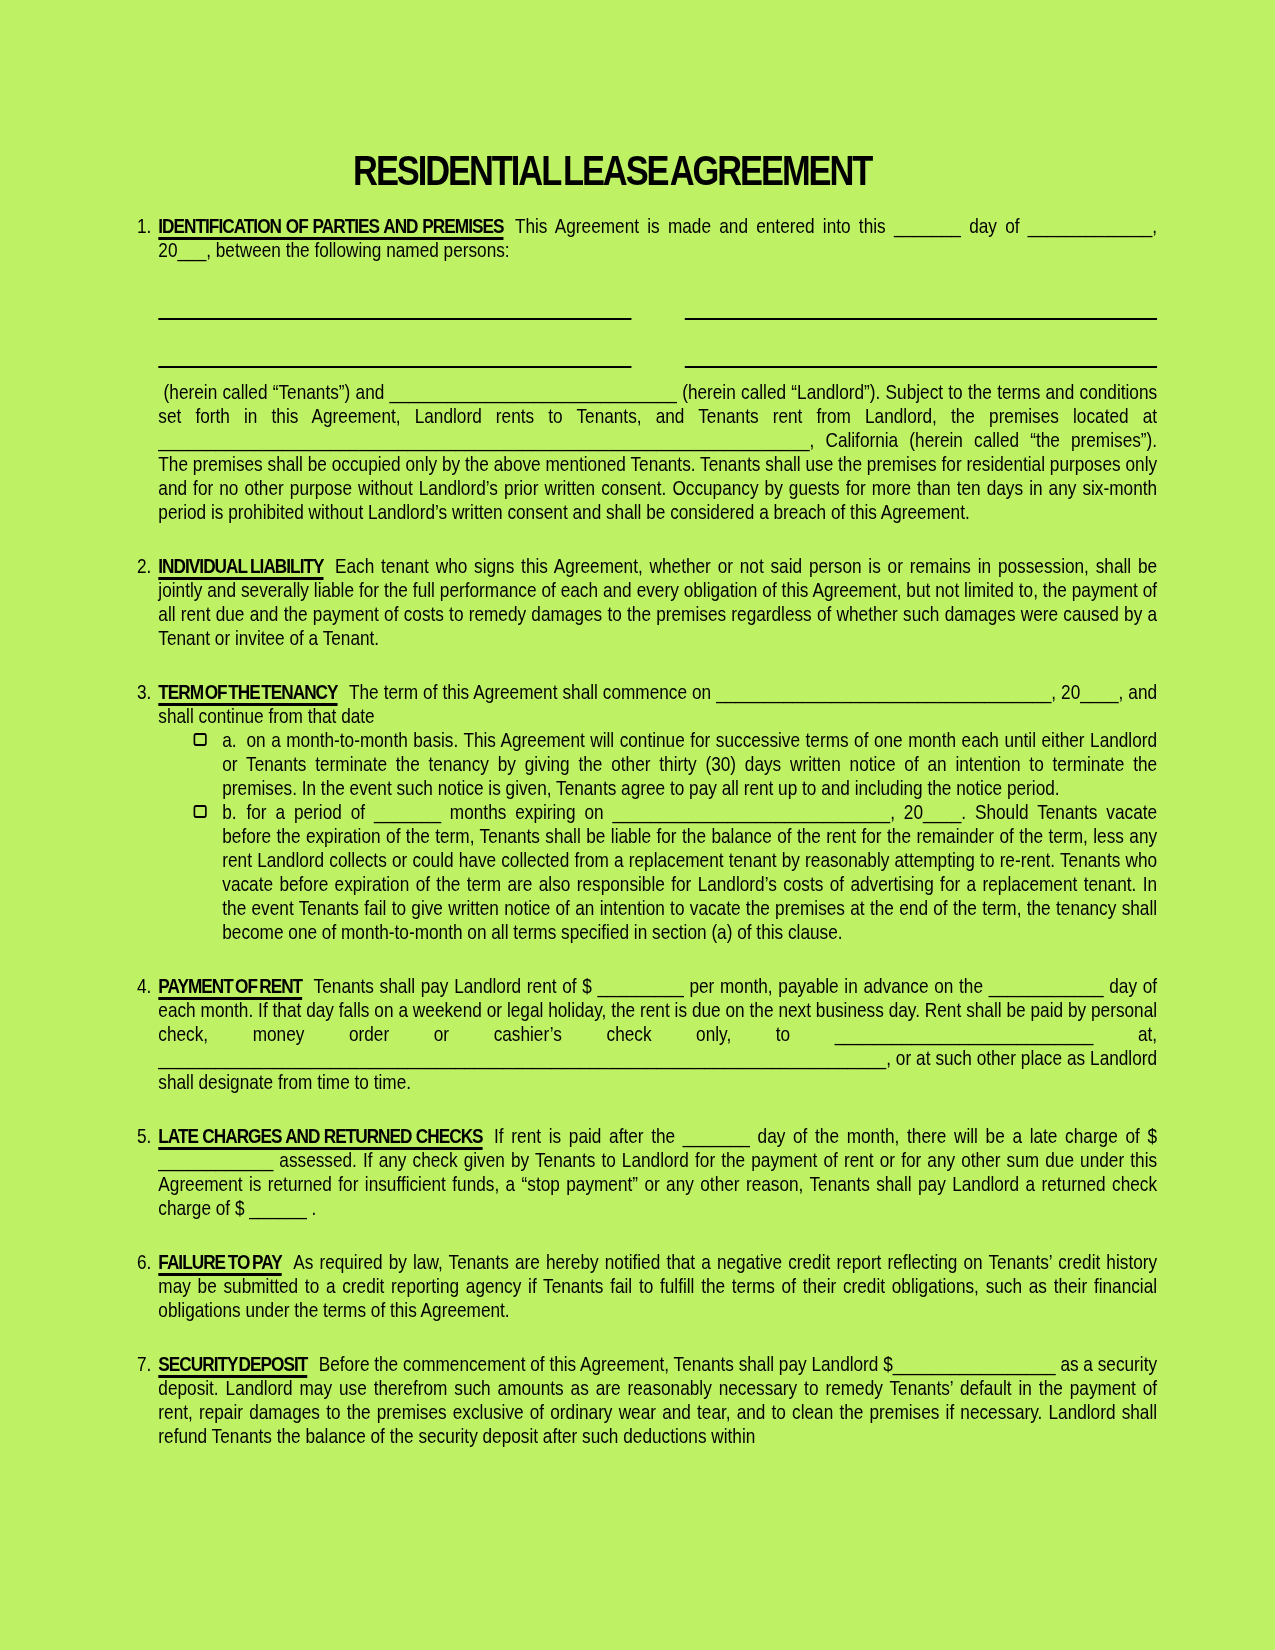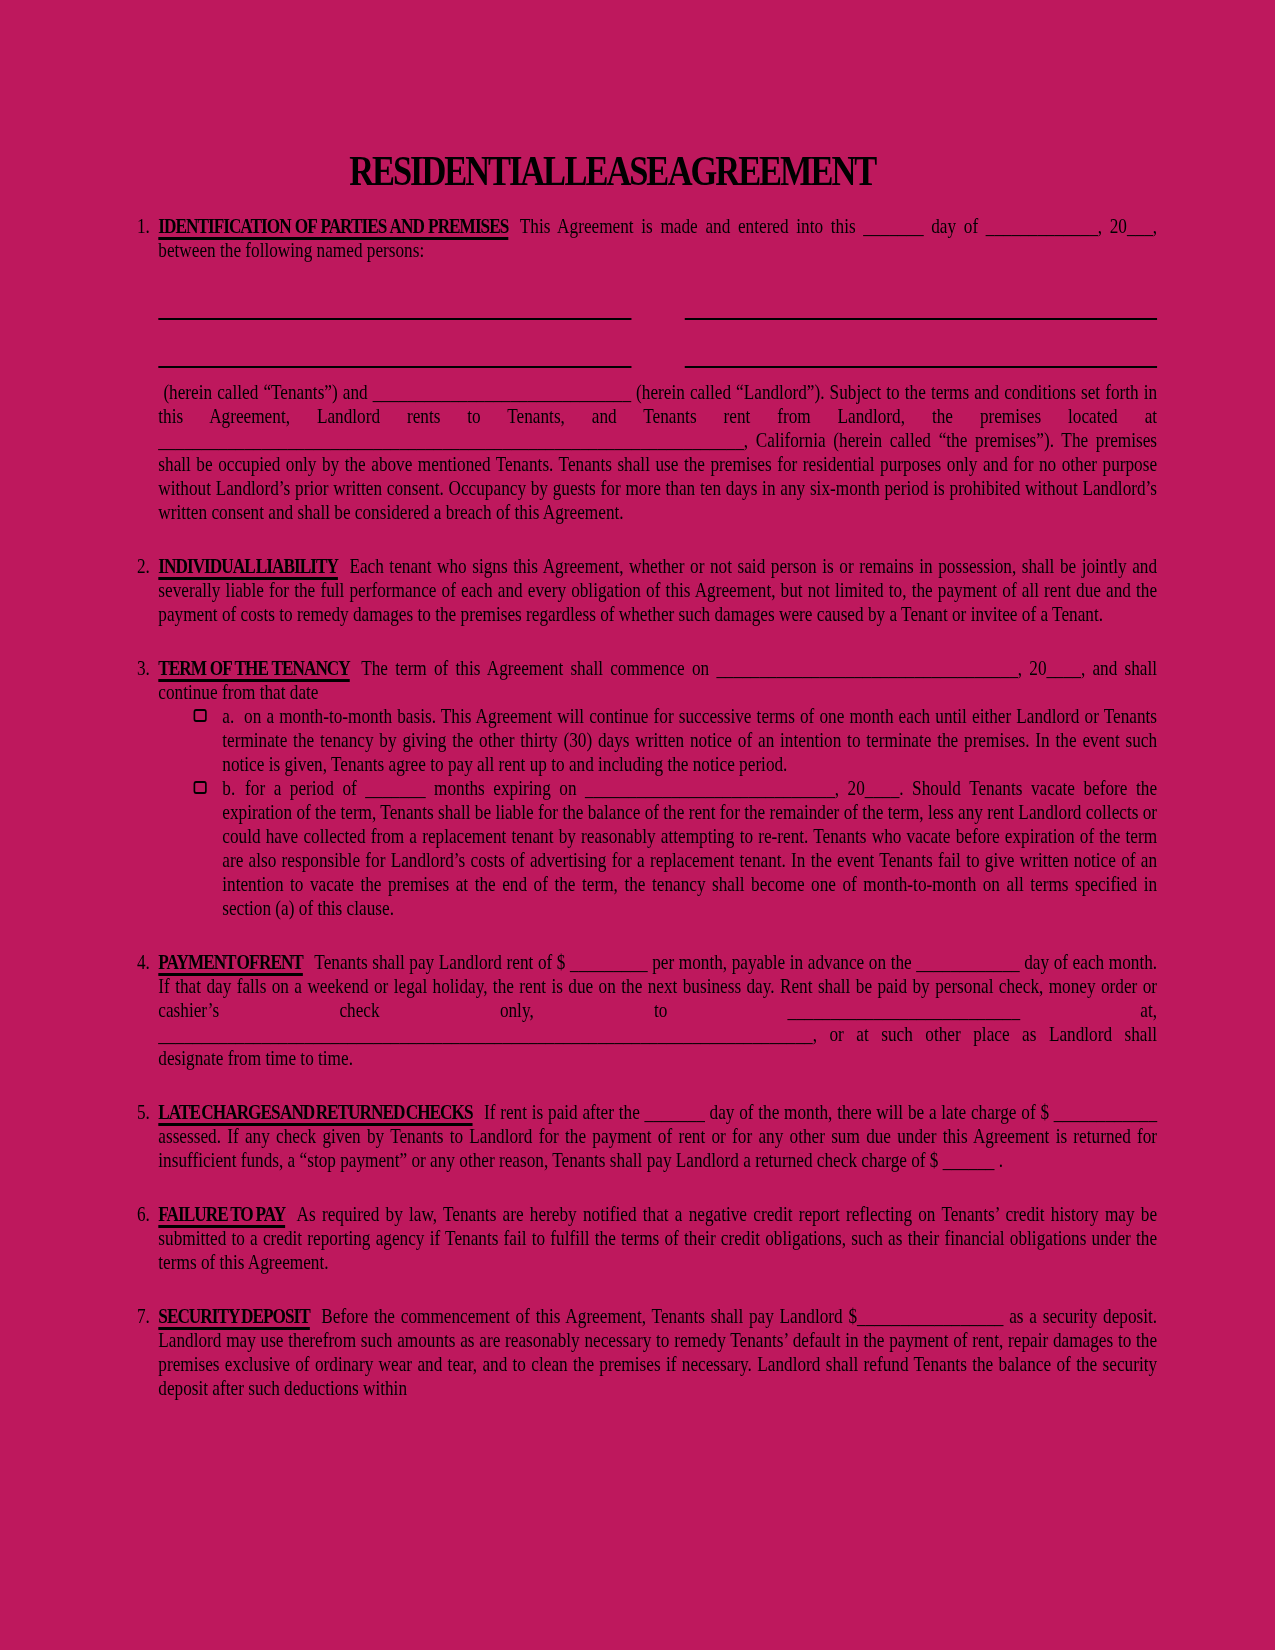--- a/index.html
+++ b/index.html
@@ -1,20 +1,20 @@
 <!DOCTYPE html>
 <html><head>
 <meta charset="utf-8">
 <style>
   * { margin:0; padding:0; box-sizing:border-box; }
   html,body { background:#ffffff; }
   .page {
-    width:1275px; height:1650px; background:#be185d; position:relative;
+    width:1275px; height:1650px; background:#bef264; position:relative;
     overflow:hidden; color:#000;
-    font-family:Liberation Serif, serif;
+    font-family:Liberation Sans, sans-serif;
   }
   .content {
     position:absolute; left:137px; top:148px; width:1244px;
     transform:scaleX(0.82); transform-origin:0 0;
   }
   .doc-title {
     font-size:42px; line-height:46px; font-weight:bold; text-align:center;
     letter-spacing:-2.5px; word-spacing:-5px; padding-right:85px;
     margin-bottom:20px; white-space:nowrap;
   }

